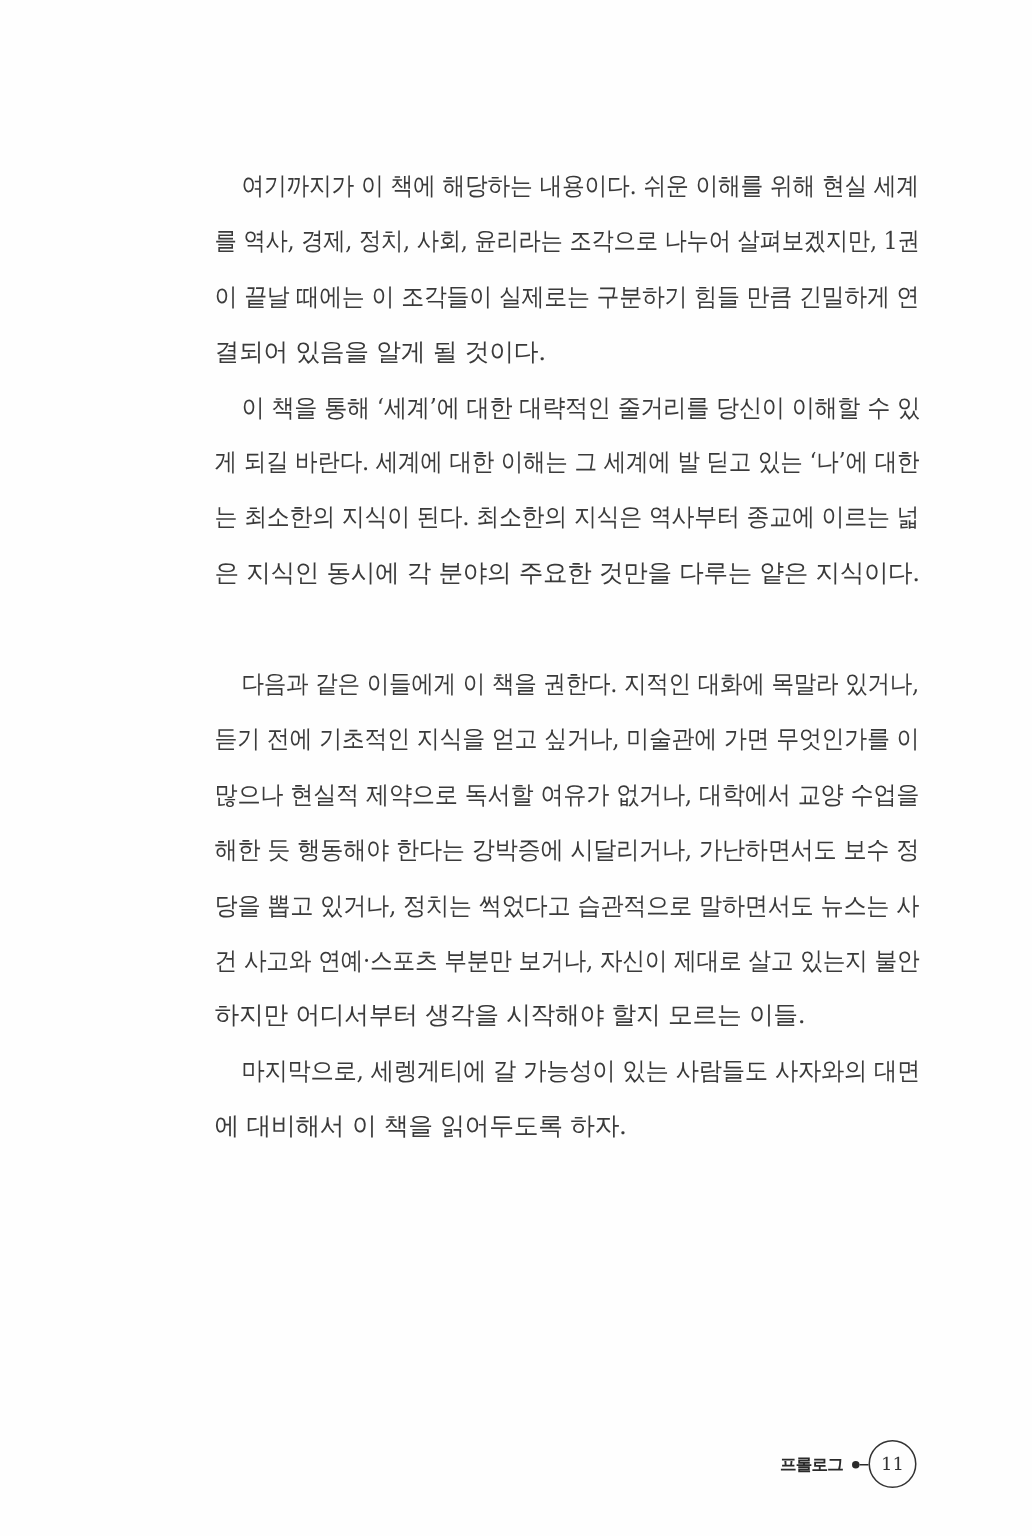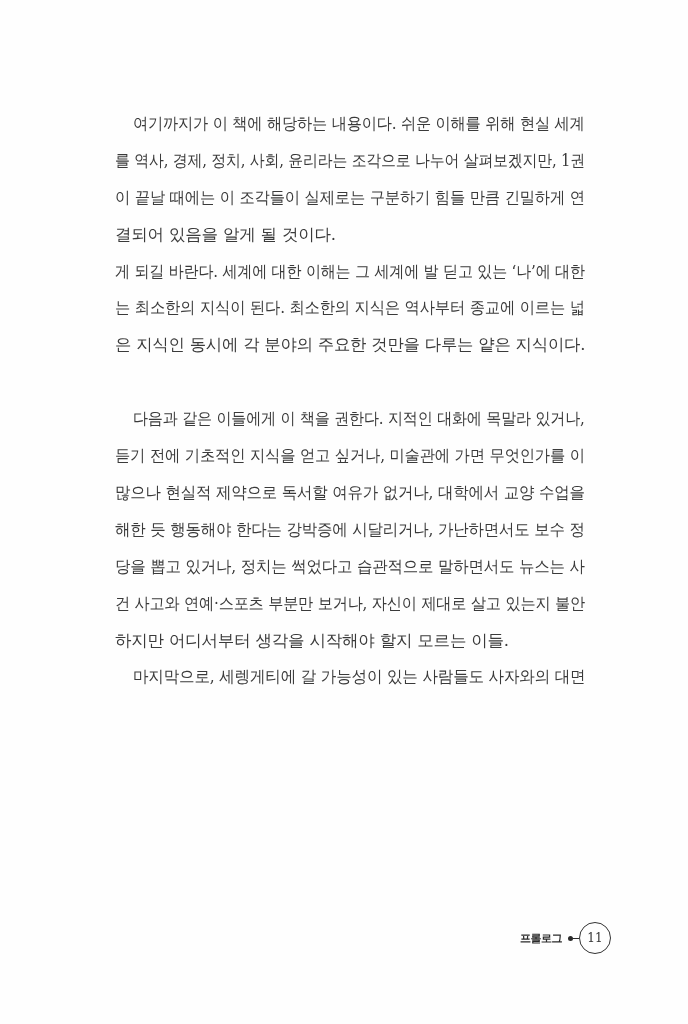--- a/index.html
+++ b/index.html
@@ -29,34 +29,35 @@
       width: 470px;
     }
     .line {
       height: 36.9px;
       line-height: 36.9px;
       font-size: 16.5px;
       white-space: nowrap;
       letter-spacing: -0.2px;
       display: flex;
       justify-content: space-between;
+      margin-left: 28px;
     }
     .line.last {
       justify-content: flex-start;
     }
     .line.indent {
       padding-left: 18px;
     }
     .line span { display: inline-block; }
     .gap {
       height: 37px;
     }
     .footer {
       position: absolute;
-      top: 920px;
+      top: 958px;
       left: 520px;
       height: 36px;
       display: flex;
       align-items: center;
     }
     .footer-label {
       font-family: "DejaVu Sans", "Liberation Sans", sans-serif;
       font-size: 11px;
       font-weight: bold;
       color: #2a2a2a;
@@ -105,20 +106,23 @@
         </div>
       <div class="line">
           <span style="transform-origin: left center; transform: scaleX(0.927022);">이 끝날 때에는 이 조각들이 실제로는 구분하기 힘들 만큼 긴밀하게 연</span>
         </div>
       <div class="line last">
           <span>결되어 있음을 알게 될 것이다.</span>
         </div>
     </div>
 
     <div>
+      <div class="line indent">
+          <span style="transform-origin: left center; transform: scaleX(0.933884);">이 책을 통해 ‘세계’에 대한 대략적인 줄거리를 당신이 이해할 수 있</span>
+        </div>
       <div class="line">
           <span style="transform-origin: left center; transform: scaleX(0.910853);">게 되길 바란다. 세계에 대한 이해는 그 세계에 발 딛고 있는 ‘나’에 대한</span>
         </div>
       <div class="line">
           <span style="transform-origin: left center; transform: scaleX(0.927022);">는 최소한의 지식이 된다. 최소한의 지식은 역사부터 종교에 이르는 넓</span>
         </div>
       <div class="line last">
           <span style="transform-origin: left center; transform: scaleX(0.991561);">은 지식인 동시에 각 분야의 주요한 것만을 다루는 얕은 지식이다.</span>
         </div>
     </div>
@@ -146,20 +150,23 @@
         </div>
       <div class="line last">
           <span>하지만 어디서부터 생각을 시작해야 할지 모르는 이들.</span>
         </div>
     </div>
 
     <div>
       <div class="line indent">
           <span style="transform-origin: left center; transform: scaleX(0.941667);">마지막으로, 세렝게티에 갈 가능성이 있는 사람들도 사자와의 대면</span>
         </div>
+      <div class="line last">
+          <span>에 대비해서 이 책을 읽어두도록 하자.</span>
+        </div>
     </div>
 
   </div>
 
   <div class="footer">
     <span class="footer-label">프롤로그</span>
     <span class="footer-dot"></span>
     <span class="footer-connector"></span>
     <div class="page-number-circle">
       <span class="page-number">11</span>

